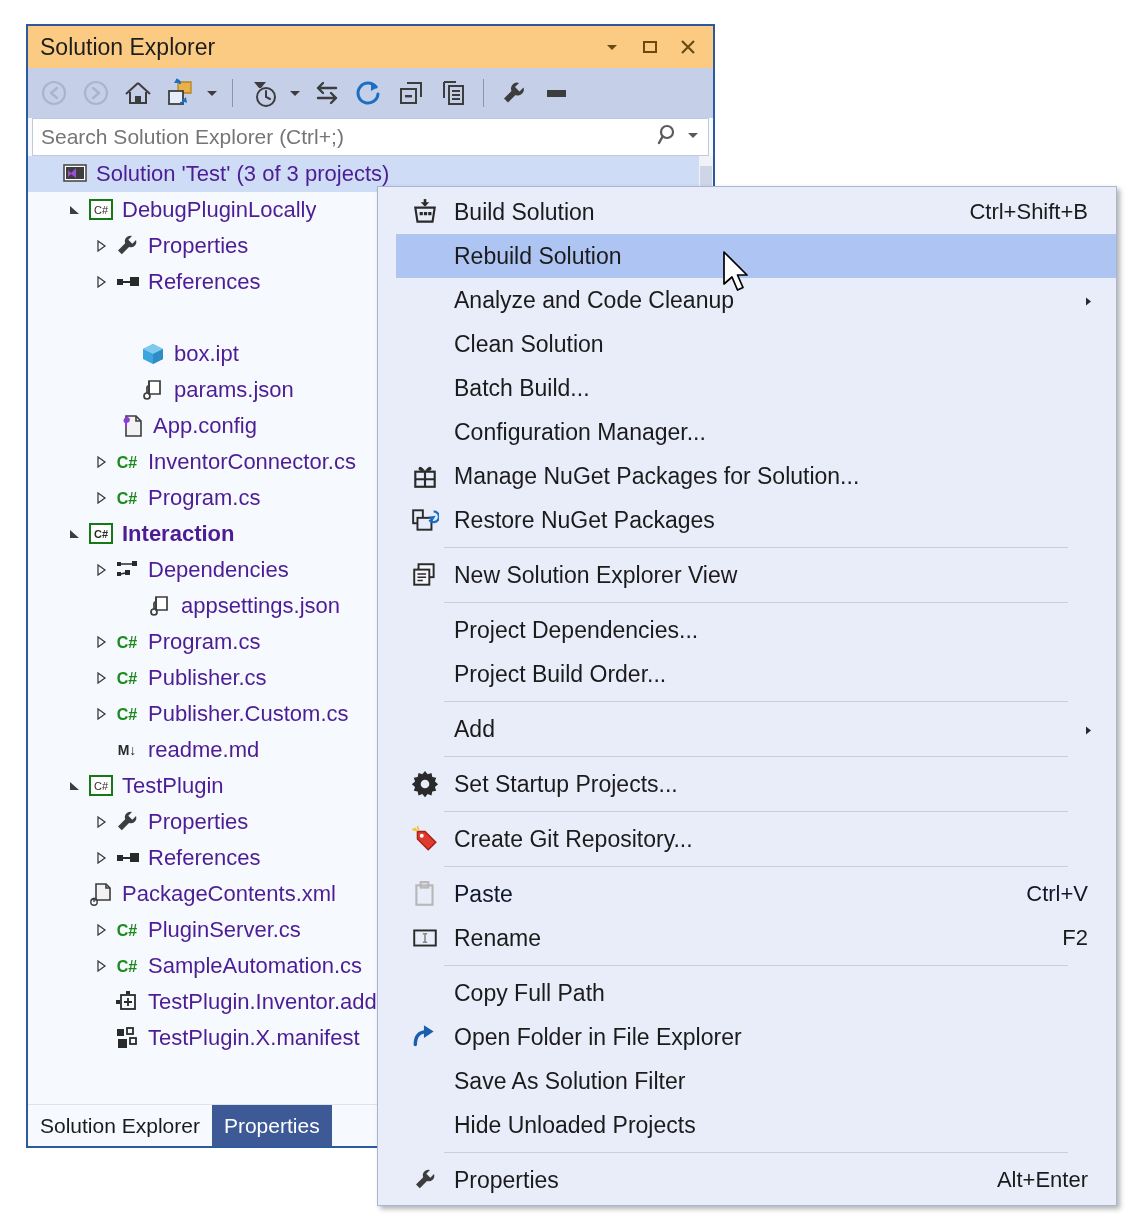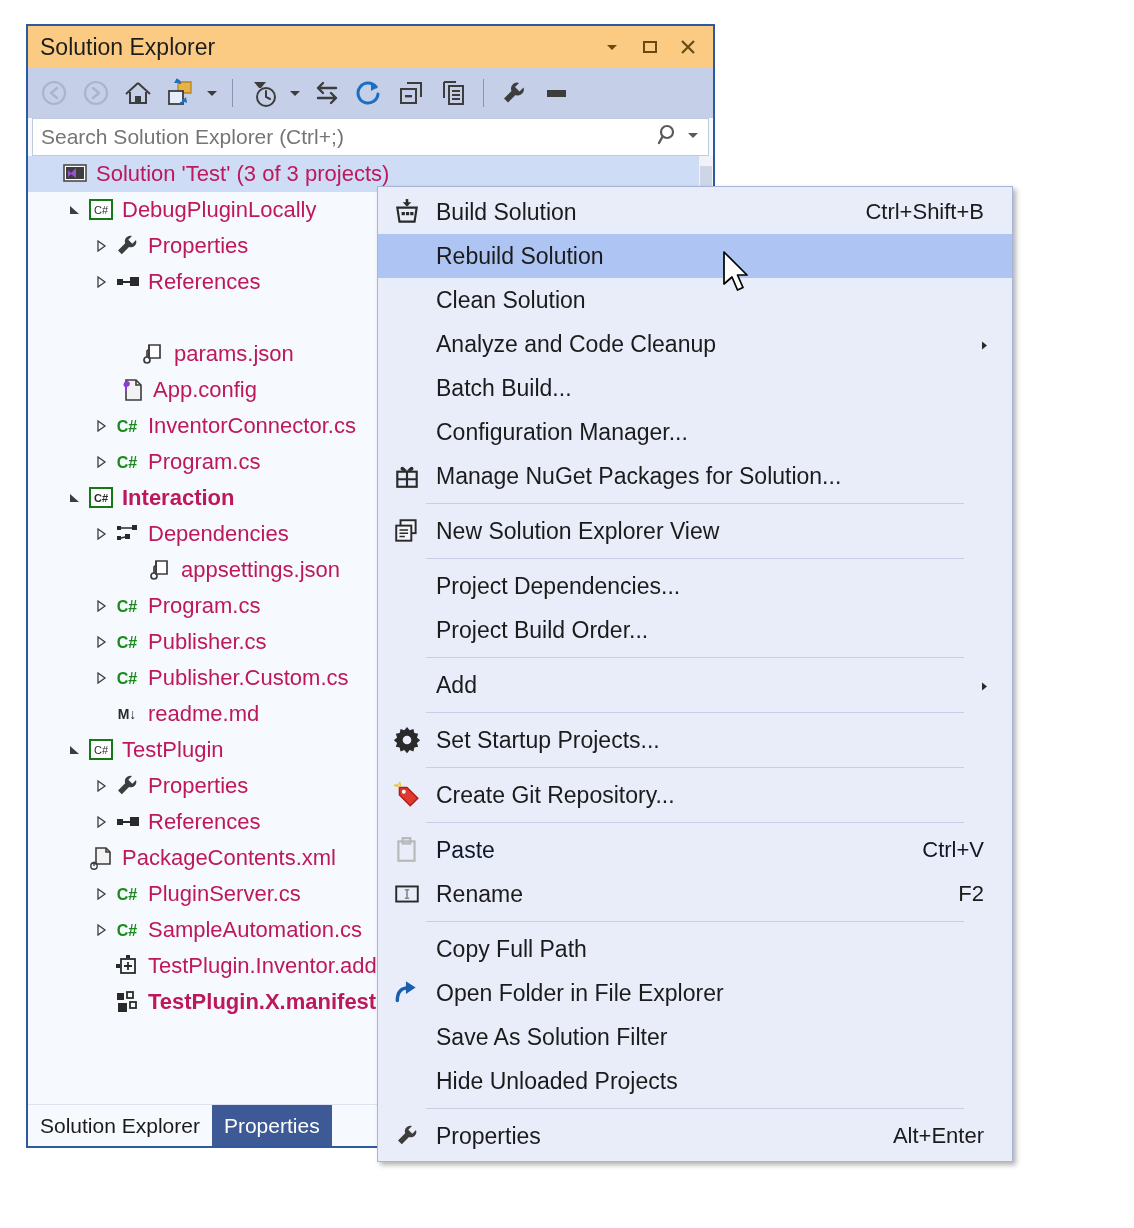--- a/index.html
+++ b/index.html
@@ -55,21 +55,21 @@
     font-family: "Liberation Sans", sans-serif;
     border: none; outline: none; background: transparent;
   }
   .tw-search-icons { display:flex; align-items:center; gap:4px; padding-right:8px; }
 
   .tw-tree {
     flex: 1 1 auto; position: relative; background: #f6f9fe; overflow: hidden;
   }
   .row {
     height: 36px; display: flex; align-items: center;
-    font-size: 22px; color: #be185d; white-space: nowrap;
+    font-size: 22px; color: #4c1d95; white-space: nowrap;
     position: relative;
   }
   .row.selected { background: #cfdcf5; }
   .row.bold { font-weight: bold; }
   .twisty { width: 22px; height: 22px; display:flex; align-items:center; justify-content:center; flex:0 0 auto; }
   .icon-cell { width: 30px; display:flex; align-items:center; justify-content:center; flex:0 0 auto; margin-right: 6px;}
   .row-label { overflow: hidden; }
 
   .scrollbar-v {
     position: absolute; right: 0; top: 0; width: 14px; height: 100%;
@@ -84,25 +84,25 @@
   .tab {
     display:flex; align-items:center; padding: 0 12px;
     font-size: 21px; color: #1b1b1b;
   }
   .tab.active { background: #3d5a96; color: #ffffff; }
 
   
   .ctxmenu {
     position: absolute;
     left: 377px; top: 186px;
-    width: 636px;
+    width: 740px;
     background: #e9edfa;
     border: 1px solid #a8b6d6;
     box-shadow: 3px 3px 5px rgba(0,0,0,0.30);
-    padding: 3px 0 3px 0;
+    padding: 3px 0 3px 18px;
     z-index: 50;
   }
   .mi {
     height: 44px; display: flex; align-items: center;
     font-size: 23px; color: #1b1b1b; position: relative;
   }
   .mi.highlight { background: #aec4f2; }
   .mi.disabled { color: #0f172a; }
   .mi-icon { width: 58px; flex: 0 0 auto; display:flex; align-items:center; justify-content:center; }
   .mi-label { flex: 1 1 auto; white-space: nowrap; }
@@ -310,20 +310,31 @@
               <svg width="26" height="26" viewBox="0 0 26 26">
                 <path d="M2 6 L10 6 L12 9 L24 9 L24 20 L2 20 Z" fill="#f3c87a" stroke="#d39b33" stroke-width="1.5"></path>
               </svg>
             </span>
             <span class="row-label">inputFiles</span>
           </div>
           <div class="row" style="padding-left: 88px;">
             <span class="twisty"></span>
             <span class="icon-cell">
               <svg width="26" height="26" viewBox="0 0 26 26">
+                <path d="M13 3 L23 8 L23 18 L13 23 L3 18 L3 8 Z" fill="#3aa6e0"></path>
+                <path d="M13 3 L23 8 L13 13 L3 8 Z" fill="#7fc9ef"></path>
+                <path d="M13 13 L23 8 L23 18 L13 23 Z" fill="#2f8cc4"></path>
+              </svg>
+            </span>
+            <span class="row-label">box.ipt</span>
+          </div>
+          <div class="row" style="padding-left: 88px;">
+            <span class="twisty"></span>
+            <span class="icon-cell">
+              <svg width="26" height="26" viewBox="0 0 26 26">
                 <path d="M9 4 L20 4 L20 17 L9 17 Z" fill="#ffffff" stroke="#3d3d3d" stroke-width="1.7"></path>
                 <path d="M9 4 L9 17" stroke="#3d3d3d" stroke-width="1.7"></path>
                 <circle cx="7" cy="19" r="3" fill="none" stroke="#3d3d3d" stroke-width="1.7"></circle>
                 <path d="M7 16 L7 10 L9 8" stroke="#3d3d3d" stroke-width="1.7" fill="none"></path>
               </svg>
             </span>
             <span class="row-label">params.json</span>
           </div>
           <div class="row" style="padding-left: 67px;">
             <span class="twisty"></span>
@@ -538,21 +549,21 @@
             <span class="icon-cell">
               <svg width="26" height="26" viewBox="0 0 26 26">
                 <rect x="7" y="6" width="14" height="14" fill="none" stroke="#2a2a2a" stroke-width="1.8"></rect>
                 <path d="M14 9 v8 M10 13 h8" stroke="#2a2a2a" stroke-width="1.8"></path>
                 <rect x="2" y="11" width="4" height="4" fill="#2a2a2a"></rect>
                 <rect x="12" y="2" width="4" height="3" fill="#2a2a2a"></rect>
               </svg>
             </span>
             <span class="row-label">TestPlugin.Inventor.addin</span>
           </div>
-          <div class="row" style="padding-left: 62px; font-weight: bold;">
+          <div class="row" style="padding-left: 62px;">
             <span class="twisty"></span>
             <span class="icon-cell">
               <svg width="26" height="26" viewBox="0 0 26 26">
                 <rect x="3" y="4" width="7" height="7" fill="#2a2a2a"></rect>
                 <rect x="13" y="3" width="6" height="6" fill="none" stroke="#2a2a2a" stroke-width="1.8"></rect>
                 <rect x="4" y="14" width="9" height="9" fill="#2a2a2a"></rect>
                 <rect x="16" y="13" width="6" height="6" fill="none" stroke="#2a2a2a" stroke-width="1.8"></rect>
               </svg>
             </span>
             <span class="row-label">TestPlugin.X.manifest</span>
@@ -583,47 +594,58 @@
         </span>
         <span class="mi-label">Build Solution</span>
         <span class="mi-short">Ctrl+Shift+B</span>
       </div>
       <div class="mi highlight">
         <span class="mi-icon"></span>
         <span class="mi-label">Rebuild Solution</span>
       </div>
       <div class="mi">
         <span class="mi-icon"></span>
-        <span class="mi-label">Clean Solution</span>
-      </div>
-      <div class="mi">
-        <span class="mi-icon"></span>
         <span class="mi-label">Analyze and Code Cleanup</span>
         <span class="mi-arrow"><svg width="12" height="12" viewBox="0 0 12 12">
             <path d="M4 2 L9 6 L4 10 Z" fill="#2a2a2a"></path>
           </svg></span>
       </div>
       <div class="mi">
         <span class="mi-icon"></span>
+        <span class="mi-label">Clean Solution</span>
+      </div>
+      <div class="mi">
+        <span class="mi-icon"></span>
         <span class="mi-label">Batch Build...</span>
       </div>
       <div class="mi">
         <span class="mi-icon"></span>
         <span class="mi-label">Configuration Manager...</span>
       </div>
       <div class="mi">
         <span class="mi-icon">
           <svg width="28" height="28" viewBox="0 0 26 26">
             <rect x="4" y="9" width="18" height="14" fill="none" stroke="#2a2a2a" stroke-width="2"></rect>
             <path d="M13 9 L13 23 M4 16 L22 16" stroke="#2a2a2a" stroke-width="2"></path>
             <path d="M13 8 q-5 -6 -6 -2 q0 3 6 2 Z" fill="#2a2a2a"></path>
             <path d="M13 8 q5 -6 6 -2 q0 3 -6 2 Z" fill="#2a2a2a"></path>
           </svg>
         </span>
         <span class="mi-label">Manage NuGet Packages for Solution...</span>
+      </div>
+      <div class="mi">
+        <span class="mi-icon">
+          <svg width="28" height="28" viewBox="0 0 26 26">
+            <rect x="2" y="4" width="9" height="12" fill="#e7ecf8" stroke="#2a2a2a" stroke-width="1.8"></rect>
+            <rect x="6" y="11" width="13" height="11" fill="#e7ecf8" stroke="#2a2a2a" stroke-width="1.8"></rect>
+            <path d="M21 5 a5 5 0 1 1 -4 8" stroke="#1a6fc4" stroke-width="2.2" fill="none"></path>
+            <path d="M16 10 L20 14 L23 9 Z" fill="#1a6fc4"></path>
+          </svg>
+        </span>
+        <span class="mi-label">Restore NuGet Packages</span>
       </div>
       <div class="mi-sep"></div>
       <div class="mi">
         <span class="mi-icon">
           <svg width="28" height="28" viewBox="0 0 26 26">
             <rect x="7" y="3" width="14" height="12" fill="#f4f6fb" stroke="#2a2a2a" stroke-width="1.8"></rect>
             <rect x="3" y="8" width="14" height="14" fill="#f4f6fb" stroke="#2a2a2a" stroke-width="1.8"></rect>
             <path d="M6 12 h8 M6 15 h8 M6 18 h5" stroke="#2a2a2a" stroke-width="1.4"></path>
           </svg>
         </span>

